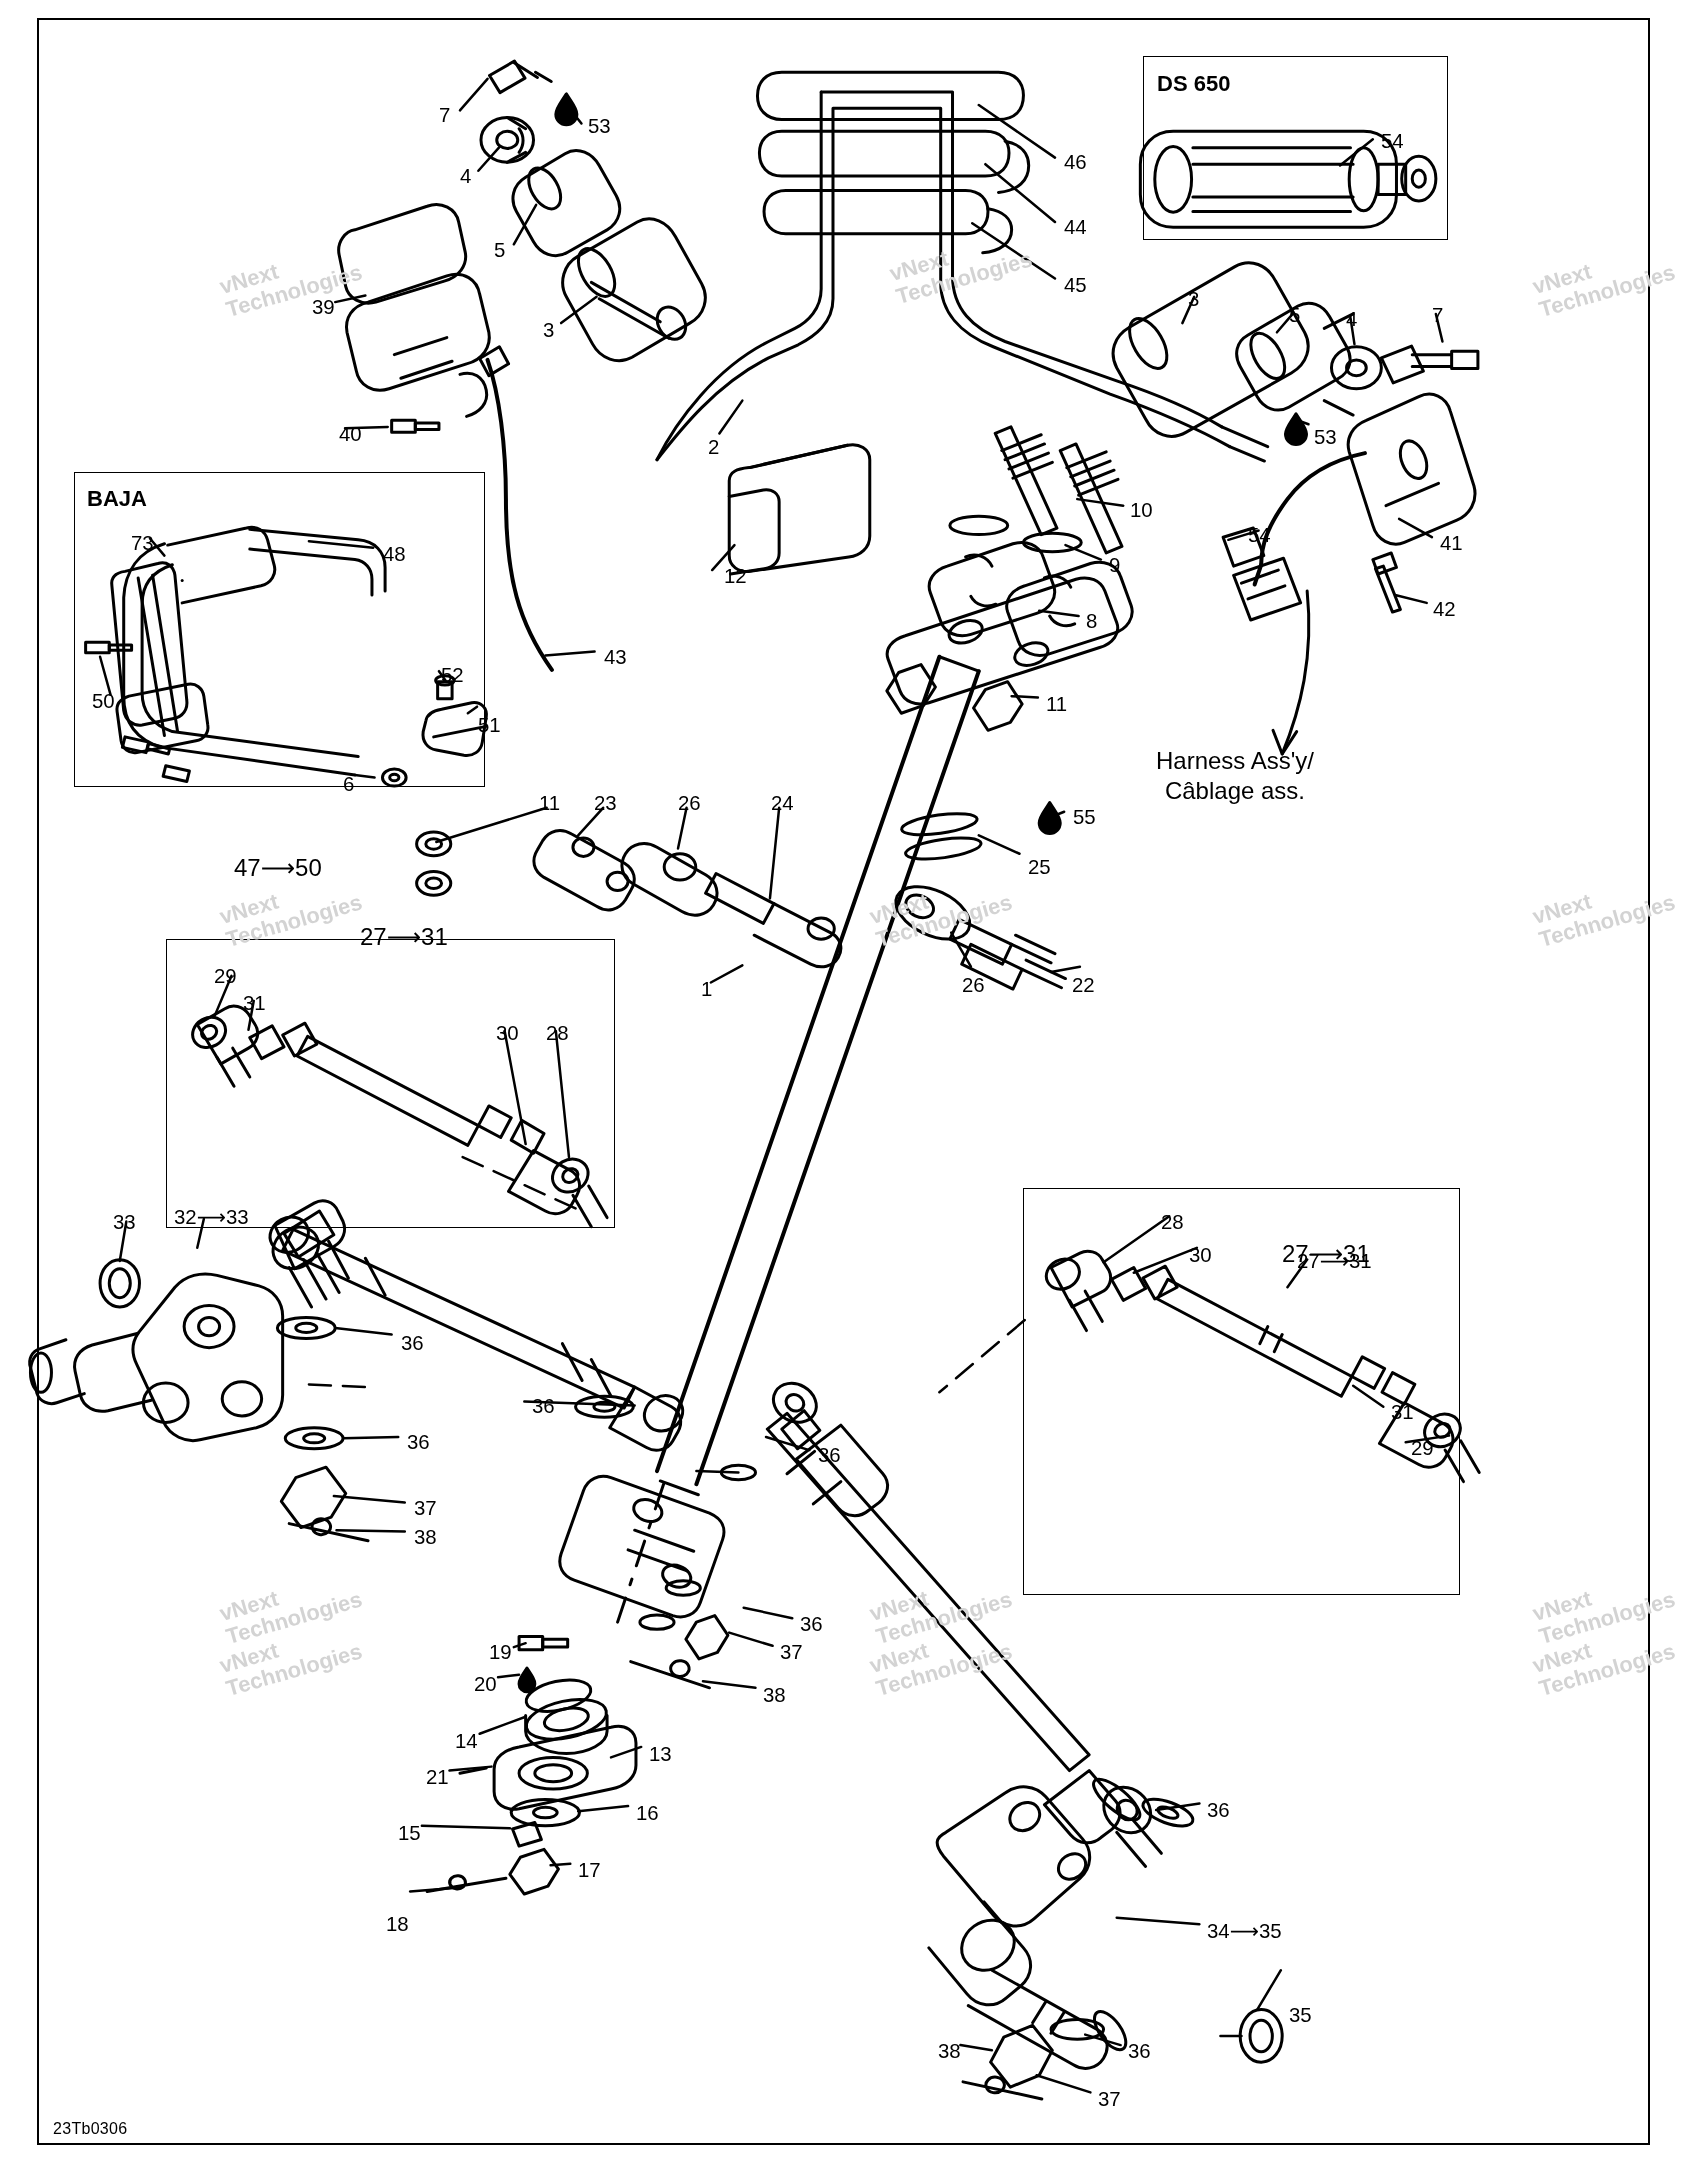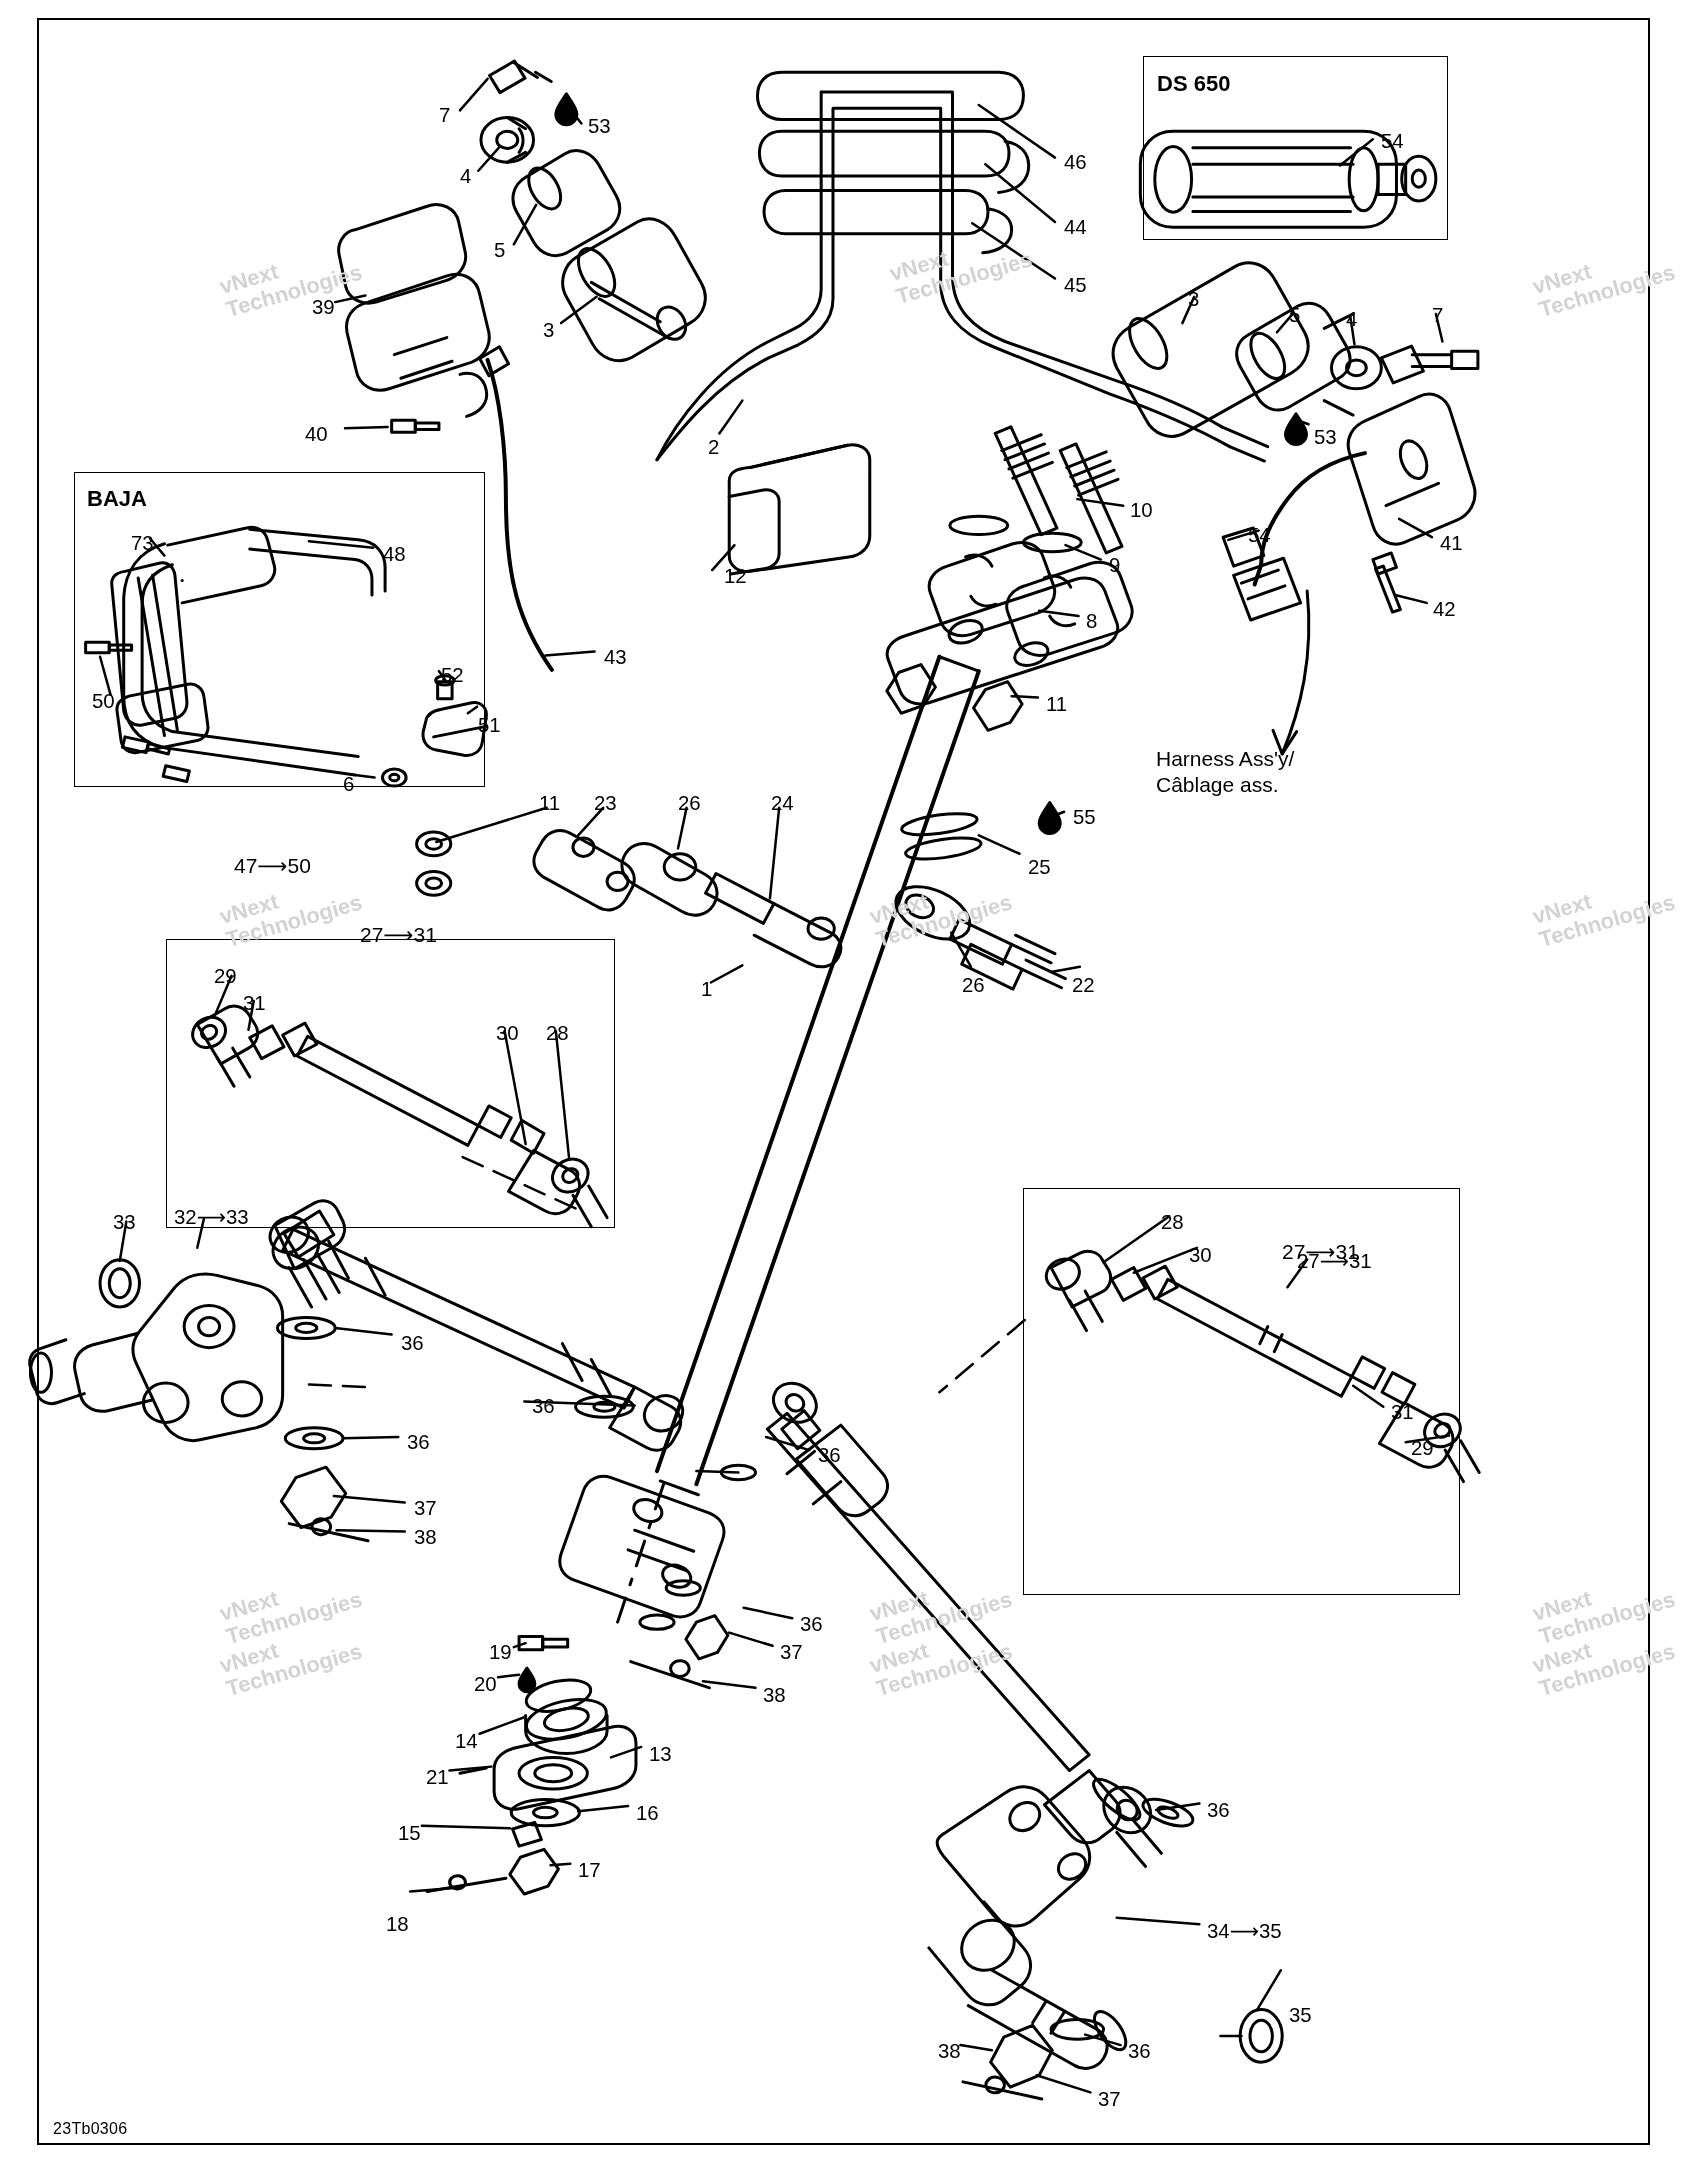--- a/index.html
+++ b/index.html
@@ -31,23 +31,24 @@
     color: #000;
   }
   .boxtitle {
     position: absolute;
     font-size: 22px;
     font-weight: bold;
     white-space: pre;
   }
   .cap {
     position: absolute;
-    font-size: 21px;
+    font-size: 24px;
     line-height: 1.25;
     white-space: pre;
+    text-align: center;
   }
   .footer {
     position: absolute;
     font-size: 16px;
     letter-spacing: 0.3px;
   }
   .wm {
     position: absolute;
     color: #d3d3d3;
     font-size: 22px;
@@ -476,21 +477,21 @@
       <div class="num" style="left: 1064px; top: 152px;">46</div>
       <div class="num" style="left: 1064px; top: 217px;">44</div>
       <div class="num" style="left: 1064px; top: 275px;">45</div>
       <div class="num" style="left: 1381px; top: 131px;">54</div>
       <div class="num" style="left: 1188px; top: 289px;">3</div>
       <div class="num" style="left: 1289px; top: 305px;">5</div>
       <div class="num" style="left: 1346px; top: 309px;">4</div>
       <div class="num" style="left: 1432px; top: 305px;">7</div>
       <div class="num" style="left: 1314px; top: 427px;">53</div>
       <div class="num" style="left: 312px; top: 297px;">39</div>
-      <div class="num" style="left: 305px; top: 424px;">40</div>
+      <div class="num" style="left: 339px; top: 424px;">40</div>
       <div class="num" style="left: 708px; top: 437px;">2</div>
       <div class="num" style="left: 1130px; top: 500px;">10</div>
       <div class="num" style="left: 1109px; top: 555px;">9</div>
       <div class="num" style="left: 1086px; top: 611px;">8</div>
       <div class="num" style="left: 724px; top: 566px;">12</div>
       <div class="num" style="left: 1046px; top: 694px;">11</div>
       <div class="num" style="left: 1440px; top: 533px;">41</div>
       <div class="num" style="left: 1248px; top: 525px;">54</div>
       <div class="num" style="left: 1433px; top: 599px;">42</div>
       <div class="num" style="left: 131px; top: 533px;">73</div>

